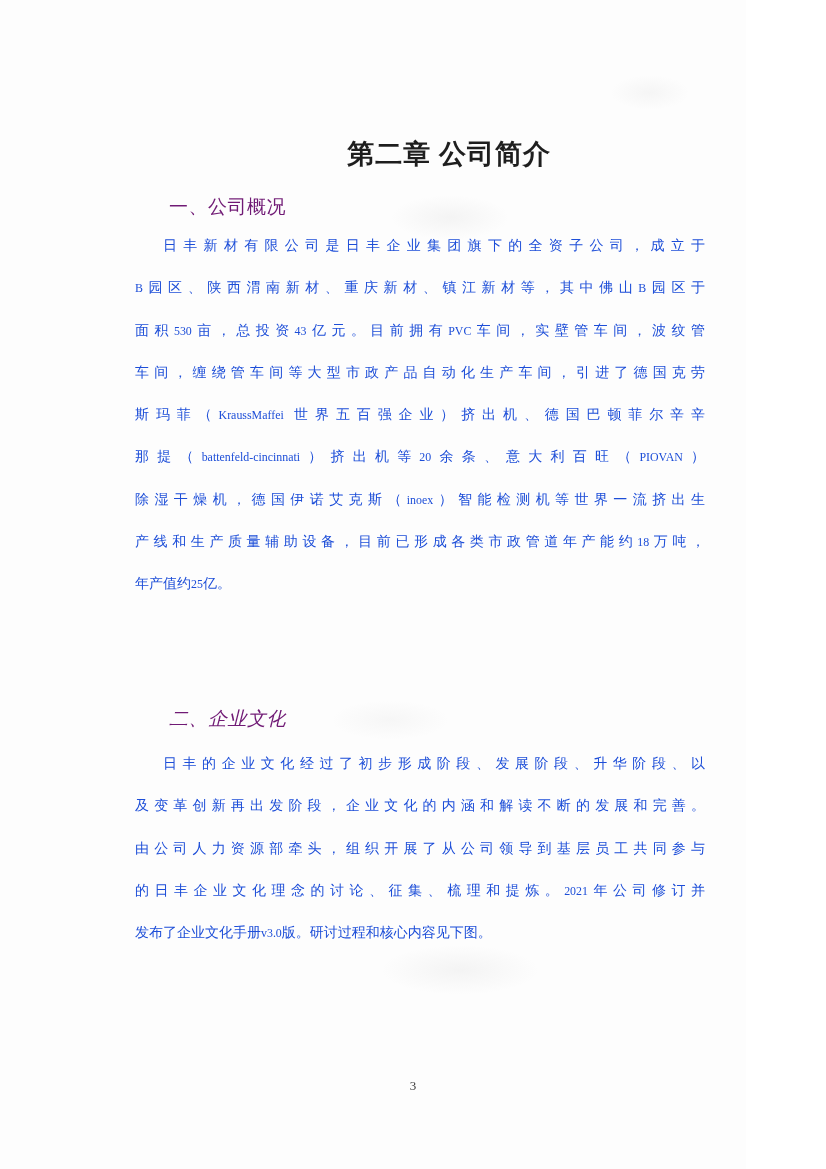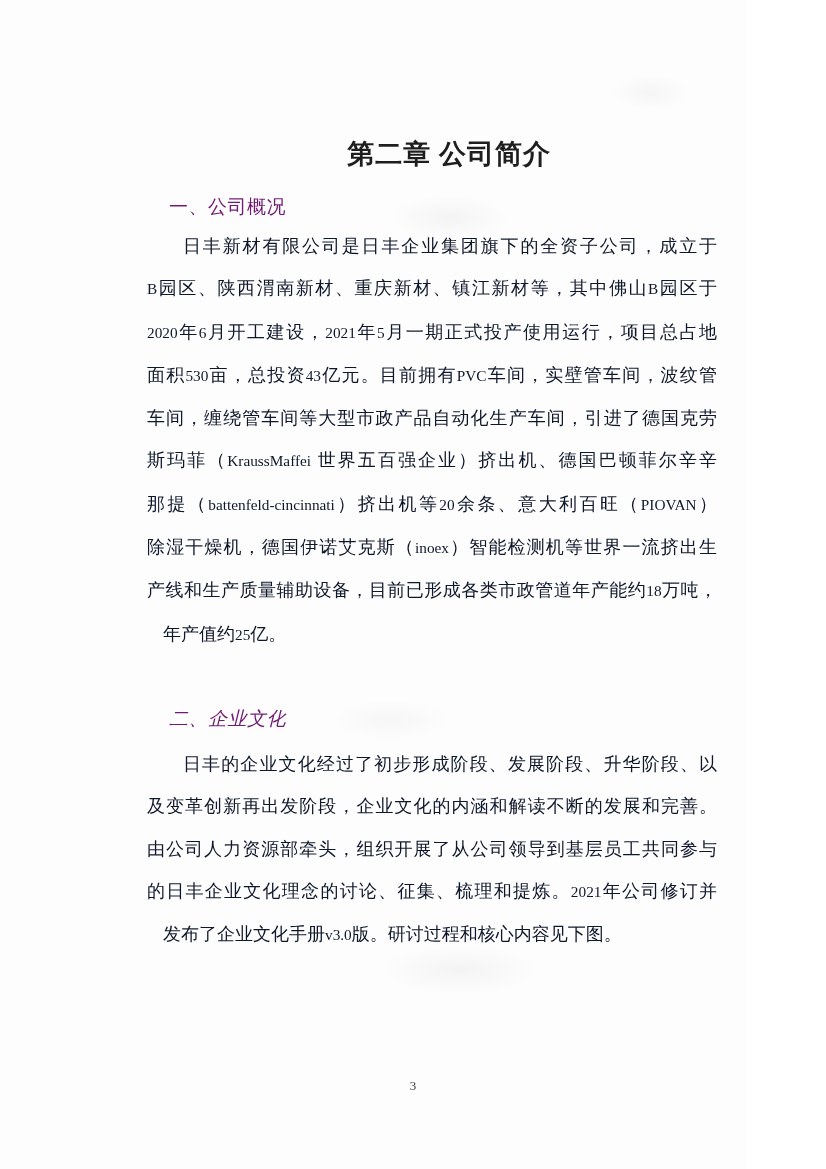--- a/index.html
+++ b/index.html
@@ -59,36 +59,36 @@
     font-size: 19px;
     letter-spacing: 0.5px;
     color: #701a75;
     white-space: nowrap;
   }
   .heading-1 { top: 194px; }
   .heading-2 { top: 706px; font-style: italic; }
 
   .para {
     position: absolute;
-    left: 147px;
+    left: 135px;
     width: 570px;
-    font-size: 18px;
+    font-size: 14px;
     line-height: 42.3px;
-    color: #0f172a;
+    color: #1d4ed8;
   }
   .para-1 { top: 225px; }
   .para-2 { top: 743px; }
 
   .line {
     text-align: justify;
     text-align-last: justify;
     white-space: normal;
   }
   .para .line:first-child { text-indent: 2em; }
-  .para .line:last-child  { text-align-last: left; margin-left: 16px; }
+  .para .line:last-child  { text-align-last: left; }
 
   .latin { font-size: 0.85em; }
 
   .page-number {
     position: absolute;
     top: 1078px;
     left: 0;
     width: 826px;
     text-align: center;
     font-size: 13px;
@@ -105,21 +105,20 @@
   <div class="noise noise-3"></div>
   <div class="noise noise-4"></div>
 
   <div class="doc-title">第二章 公司简介</div>
 
   <div class="section-heading heading-1">一、公司概况</div>
 
   <div class="para para-1">
       <div class="line">日丰新材有限公司是日丰企业集团旗下的全资子公司，成立于</div>
       <div class="line"><span class="latin">B</span>园区、陕西渭南新材、重庆新材、镇江新材等，其中佛山<span class="latin">B</span>园区于</div>
-      <div class="line"><span class="latin">2020</span>年<span class="latin">6</span>月开工建设，<span class="latin">2021</span>年<span class="latin">5</span>月一期正式投产使用运行，项目总占地</div>
       <div class="line">面积<span class="latin">530</span>亩，总投资<span class="latin">43</span>亿元。目前拥有<span class="latin">PVC</span>车间，实壁管车间，波纹管</div>
       <div class="line">车间，缠绕管车间等大型市政产品自动化生产车间，引进了德国克劳</div>
       <div class="line">斯玛菲（<span class="latin">KraussMaffei</span> 世界五百强企业）挤出机、德国巴顿菲尔辛辛</div>
       <div class="line">那提（<span class="latin">battenfeld-cincinnati</span>）挤出机等<span class="latin">20</span>余条、意大利百旺（<span class="latin">PIOVAN</span>）</div>
       <div class="line">除湿干燥机，德国伊诺艾克斯（<span class="latin">inoex</span>）智能检测机等世界一流挤出生</div>
       <div class="line">产线和生产质量辅助设备，目前已形成各类市政管道年产能约<span class="latin">18</span>万吨，</div>
       <div class="line">年产值约<span class="latin">25</span>亿。</div>
     </div>
 
   <div class="section-heading heading-2">二、企业文化</div>

